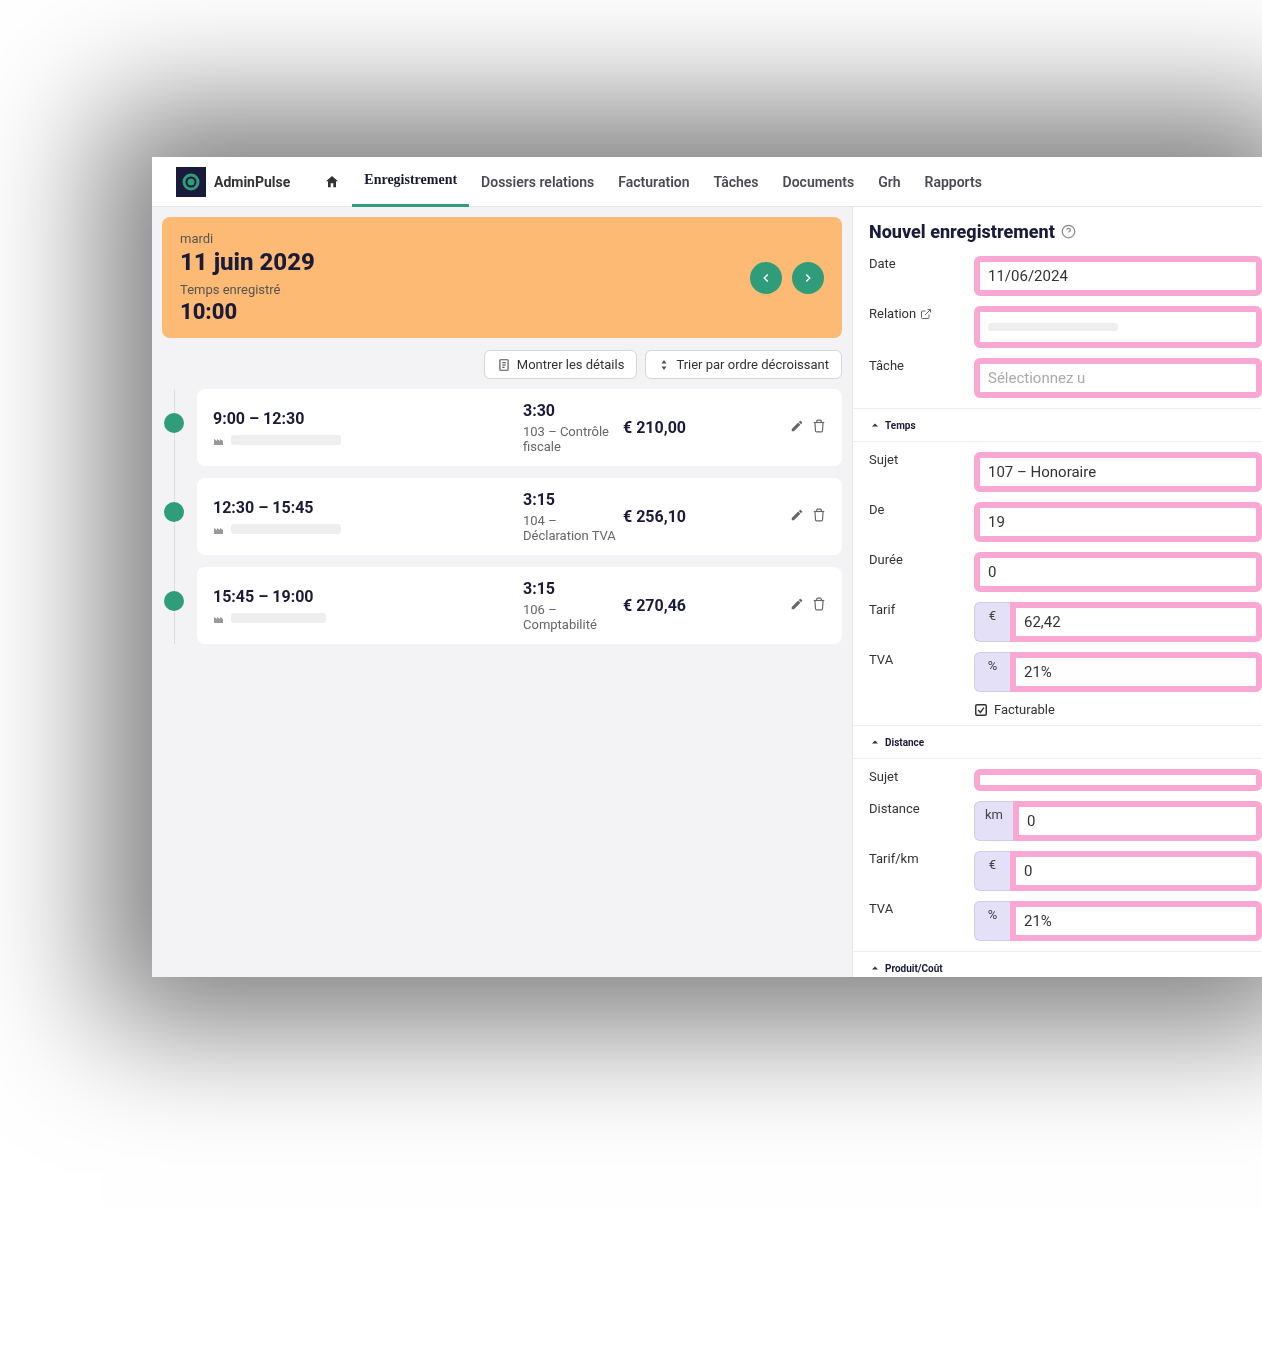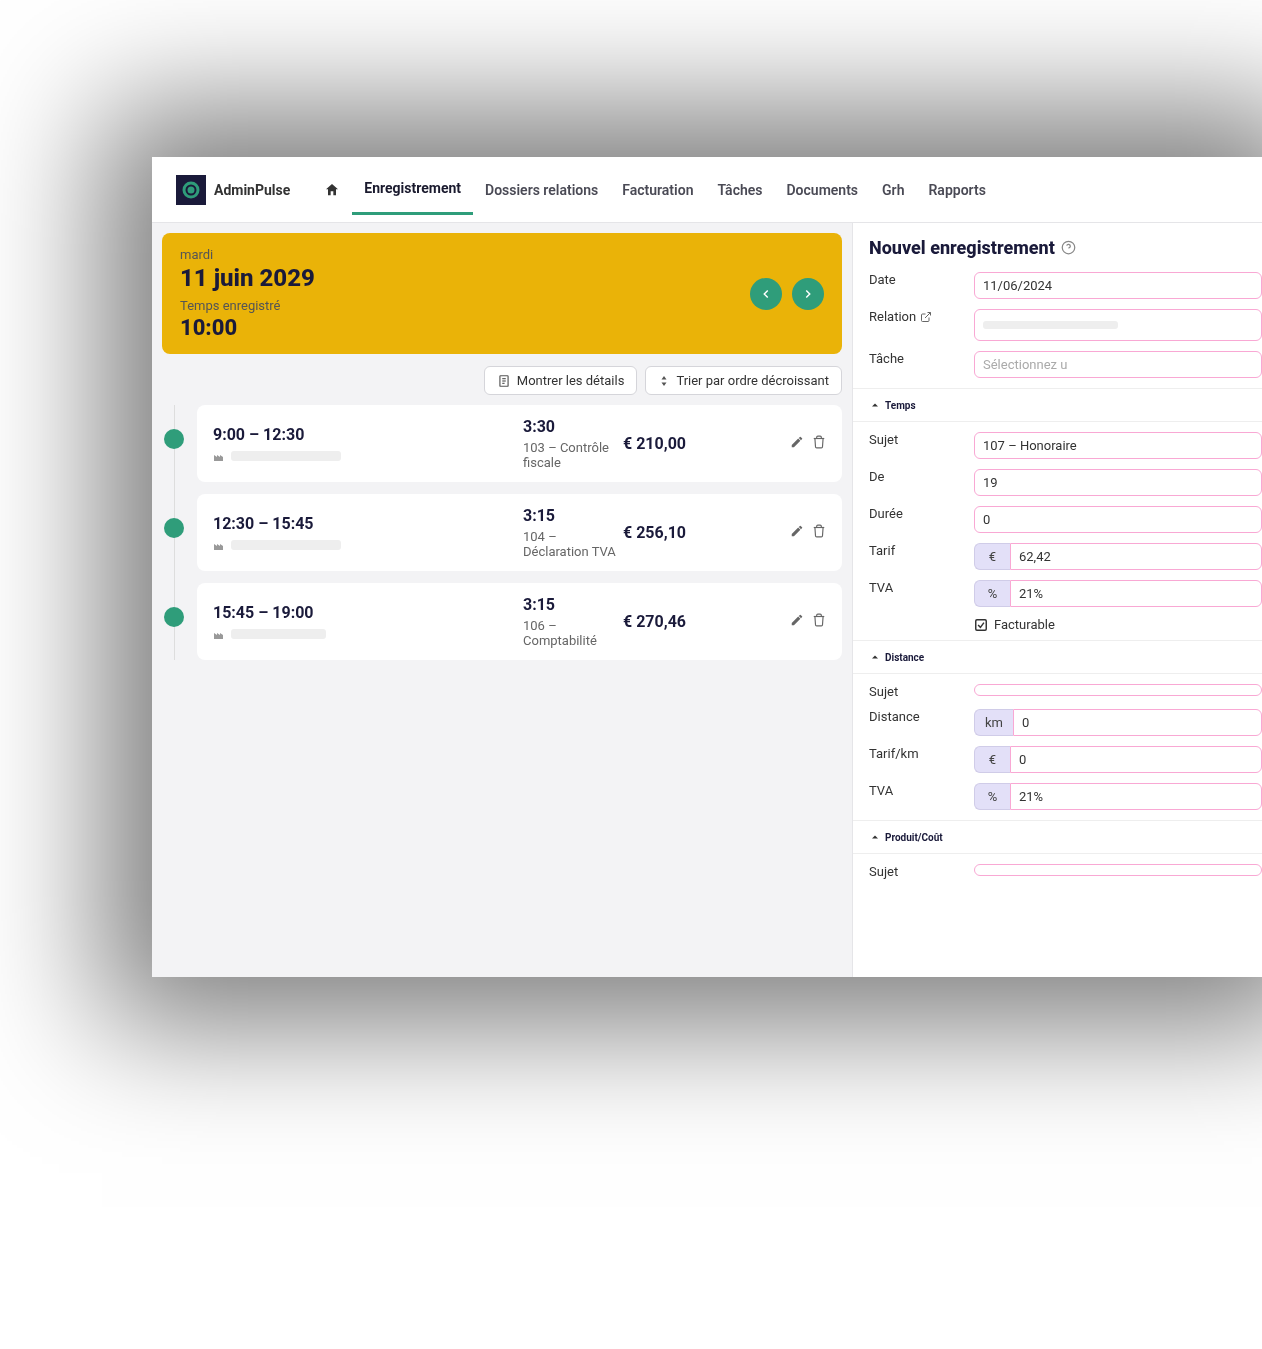--- a/index.html
+++ b/index.html
@@ -13,43 +13,43 @@
   height: 820px;
   background: #f3f3f5;
   box-shadow: 0 0 120px 50px rgba(0,0,0,0.5);
   overflow: hidden;
 }
 
 .topbar {
   background: #fff;
   display: flex;
   align-items: center;
-  height: 66px;
+  height: 50px;
   padding: 0 24px;
   border-bottom: 1px solid #e5e5e8;
 }
 .logo { display: flex; align-items: center; margin-right: 22px; }
 .logo-mark {
   width: 30px; height: 30px; background: #1a1a3a; display: flex; align-items: center; justify-content: center; margin-right: 8px;
 }
 .logo-mark svg { display: block; }
 .logo-text { font-weight: 700; color: #333; font-size: 14px; }
 .nav { display: flex; align-items: stretch; height: 50px; }
 .nav-home { display:flex; align-items:center; padding: 0 12px; cursor:pointer; }
 .nav-item {
   display: flex; align-items: center; padding: 0 12px; font-size: 14px; font-weight: 600; color: #4a4a55; cursor: pointer;
 }
-.nav-item.active { color: #1a1a2e; border-bottom: 3px solid #2f9d7a; font-weight:700; }
+.nav-item.active { color: #1a1a2e; border-bottom: 3px solid #2f9d7a; font-weight:700;font-family:Liberation Serif, serif; }
 
 .main { display: flex; height: calc(100% - 50px); }
 .left-panel { flex: none; width: 700px; padding: 10px; }
 .right-panel { flex: 1; background: #fff; border-left: 1px solid #e5e5e8; padding: 14px 0 0 16px; min-width:0; }
 
 .day-card {
-  background: #eab308; border-radius: 8px; padding: 14px 18px; margin-bottom: 8px; display:flex; justify-content:space-between; align-items:center;
+  background: #fdba74; border-radius: 8px; padding: 14px 18px; margin-bottom: 8px; display:flex; justify-content:space-between; align-items:center;
 }
 .day-info .weekday { font-size: 13px; color: #555; }
 .day-info .date { font-size: 24px; font-weight: 800; color: #1a1a3a; margin: 2px 0 6px; }
 .day-info .recorded-label { font-size: 13px; color: #555; }
 .day-info .recorded-val { font-size: 22px; font-weight: 800; color: #1a1a3a; margin-top: 2px; }
 .day-nav { display:flex; gap:10px; }
 .nav-arrow {
   width: 32px; height: 32px; border-radius: 16px; background:#2f9d7a; display:flex; align-items:center; justify-content:center; cursor:pointer;
 }
 .nav-arrow svg { stroke:#fff; fill:none; stroke-width:2.5; }
@@ -76,21 +76,21 @@
 .entry .placeholder { width:110px; height:10px; background:#eee; border-radius:3px; }
 .entry .dur { font-weight:700; font-size:16px; color:#1a1a3a; }
 .entry .amt { font-weight:700; font-size:16px; color:#1a1a3a; }
 .entry .desc { font-size:13px; color:#666; margin-top:4px; }
 .icon-btn { cursor:pointer; color:#666; }
 
 .right-panel h2 { font-size:18px; font-weight:800; color:#1a1a3a; display:flex; align-items:center; gap:6px; margin-bottom:14px; }
 .form-row { display:flex; align-items:flex-start; margin-bottom:10px; font-size:13px; }
 .form-row label { width:105px; color:#333; display:flex; align-items:center; gap:4px; }
 .form-row .input {
-  flex:1; border:1px solid #f9a8d4; border-radius:6px; padding:5px 8px; font-size:13px; color:#333; min-width:0; background:#fff;
+  flex:1; border:6px solid #f9a8d4; border-radius:6px; padding:5px 8px; font-size:15px; color:#333; min-width:0; background:#fff;
 }
 .form-row .input.ghost { color:#aaa; }
 .section-head {
   display:flex; align-items:center; gap:4px; font-weight:700; font-size:10px; color:#1a1a3a; padding:10px 0;
   border-top:1px solid #eee; margin-top:6px; margin-left:-16px; padding-left:16px; border-bottom:1px solid #eee;
 }
 .section-body { padding-top:10px; }
 .addon {
   display:flex;
 }

